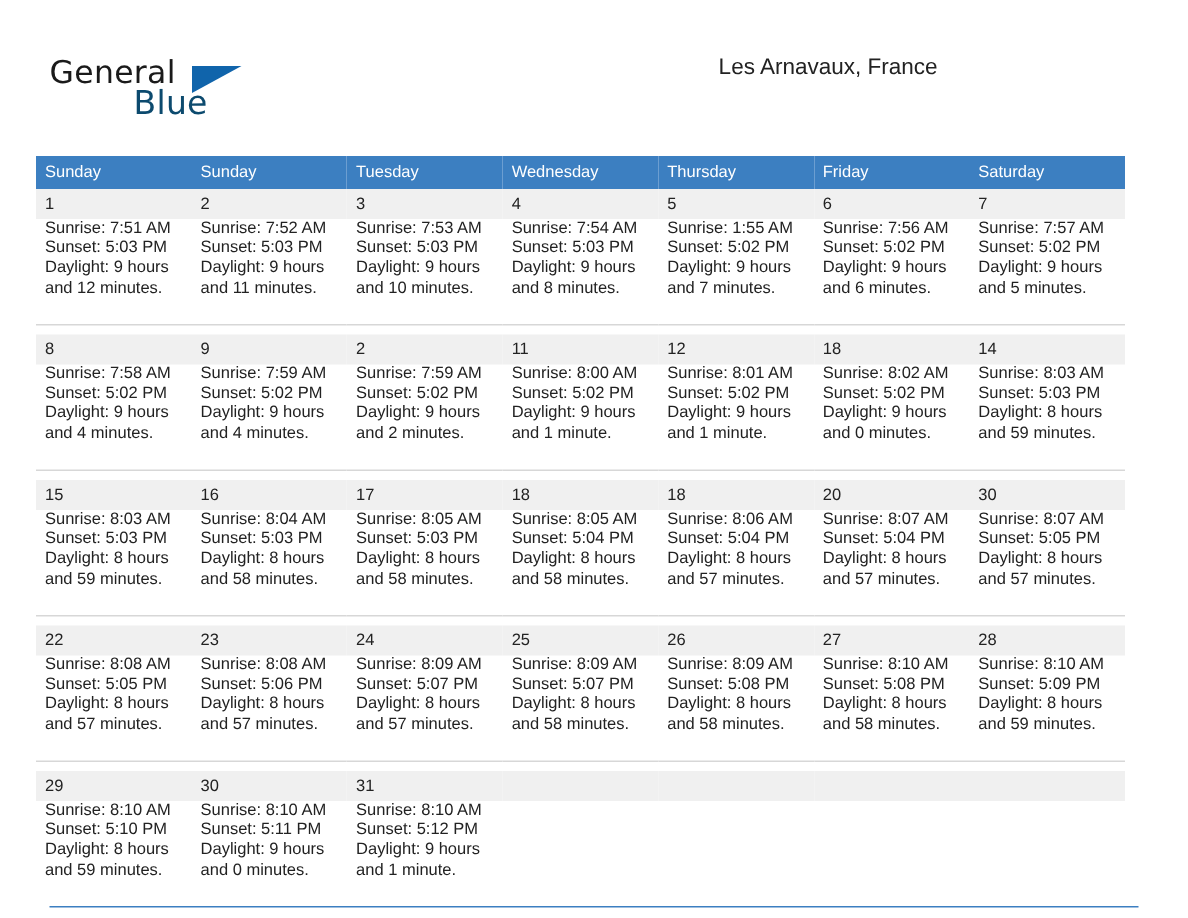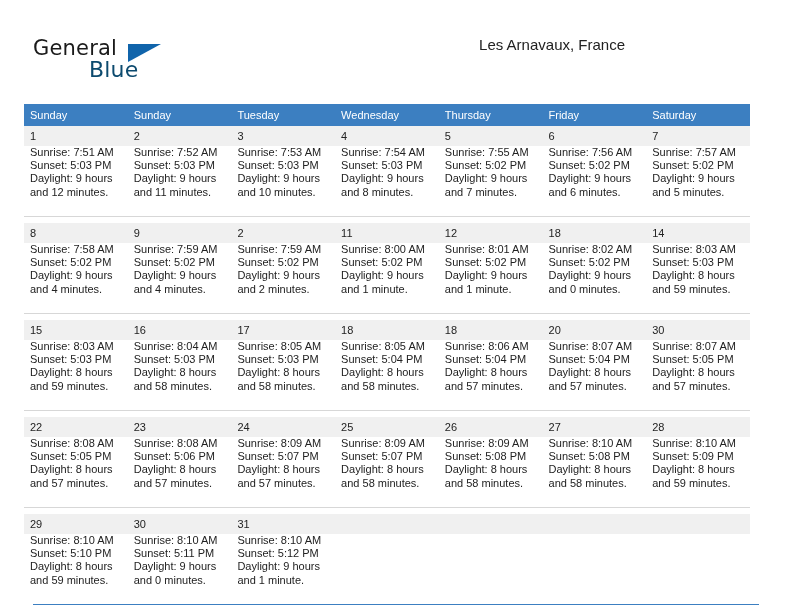--- a/index.html
+++ b/index.html
@@ -217,21 +217,21 @@
                 <div>Sunset: 5:03 PM</div>
                 <div>Daylight: 9 hours</div>
                 <div>and 8 minutes.</div>
               </div>
             </div>
           </td>
           <td>
             <div class="cell">
               <div class="daynum">5</div>
               <div class="lines">
-                <div>Sunrise: 7:55 AM</div>
+                <div>Sunrise: 1:55 AM</div>
                 <div>Sunset: 5:02 PM</div>
                 <div>Daylight: 9 hours</div>
                 <div>and 7 minutes.</div>
               </div>
             </div>
           </td>
           <td>
             <div class="cell">
               <div class="daynum">6</div>
               <div class="lines">

